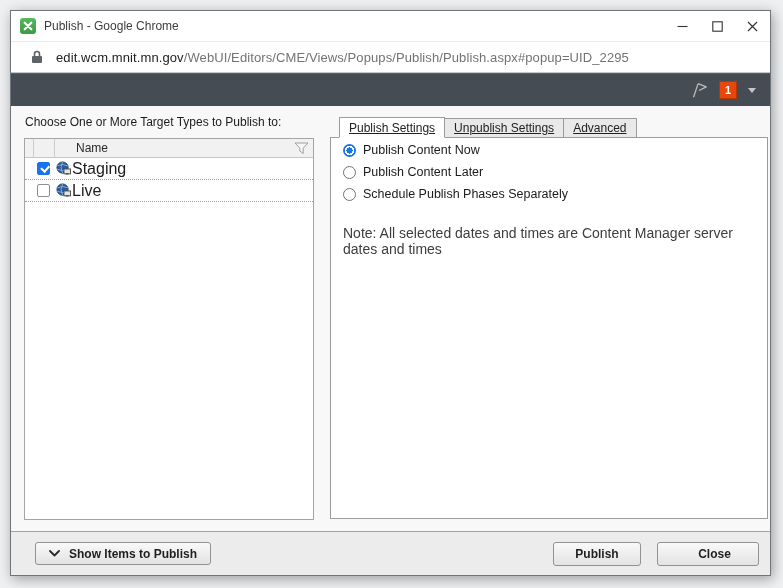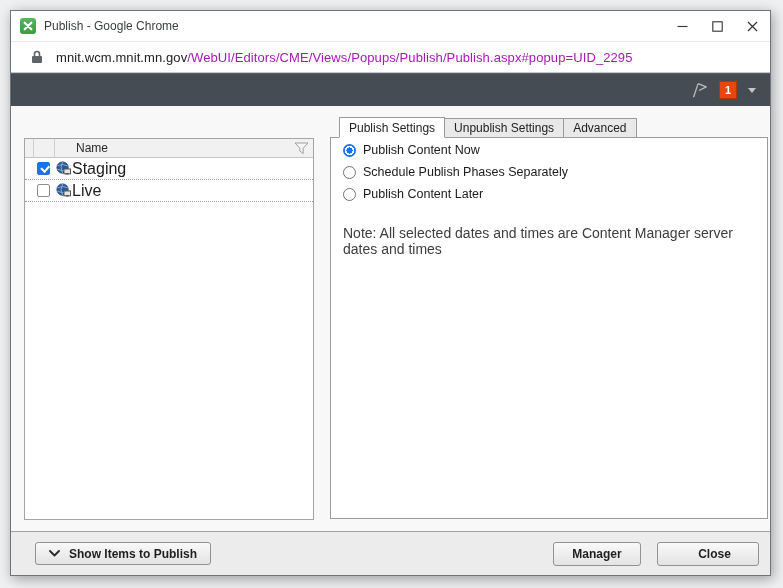--- a/index.html
+++ b/index.html
@@ -30,21 +30,21 @@
   .title-text { font-size:12px; color:#3a3d40; }
   .win-controls { margin-left:auto; display:flex; height:100%; }
   .win-btn { width:35px; height:100%; display:flex; align-items:center; justify-content:center; }
   
   .urlbar {
     height:31px; flex:0 0 31px; background:#fff;
     border-bottom:1px solid #c3c6c9;
     display:flex; align-items:center; padding-left:20px;
   }
   .url-text { font-size:13px; margin-left:13px; color:#202124; letter-spacing:.1px; }
-  .url-text .path { color:#a21caf; }
+  .url-text .path { color:#737373; }
   
   .toolbar {
     height:33px; flex:0 0 33px; background:#454c53;
     border-top:1px solid #596069;
     display:flex; align-items:center; justify-content:flex-end;
     padding-right:14px; gap:9px;
   }
   .flag-wrap { display:flex; align-items:center; }
   .badge {
     min-width:18px; height:18px; padding:0 4px;
@@ -93,21 +93,21 @@
   }
   .target-icon { margin-right:1px; display:flex; }
   
   .tabs {
     position:absolute; left:319px; top:11px; height:21px;
     display:flex; align-items:flex-end; padding-left:9px;
   }
   .tab {
     height:20px; background:#e9e9e9; border:1px solid #9b9b9b;
     border-left:none; padding:0 9px; display:flex; align-items:center;
-    font-size:12px; color:#222; position:relative; z-index:1;
+    font-size:12px; color:#222; position:relative; z-index:1;text-decoration:underline;
   }
   .tab:first-child { border-left:1px solid #9b9b9b; }
   .tab.active {
     background:#fff; height:21px; z-index:3;
     border-bottom:1px solid #fff;
   }
   .tab-panel {
     position:absolute; left:319px; top:31px; width:438px; height:382px;
     background:#fff; border:1px solid #9b9b9b; z-index:2;
     padding:1px 14px 0 12px;
@@ -172,36 +172,37 @@
     </div>
   </div>
 
   <div class="urlbar">
     <span>
       <svg width="12" height="14" viewBox="0 0 12 14">
         <rect x="1" y="6" width="10" height="7" rx="1" fill="#5f6368"></rect>
         <path d="M3.5 6 V4 a2.5 2.5 0 0 1 5 0 V6" fill="none" stroke="#5f6368" stroke-width="1.6"></path>
       </svg>
     </span>
-    <span class="url-text"><span>mnit.wcm.mnit.mn.gov</span><span class="path">/WebUI/Editors/CME/Views/Popups/Publish/Publish.aspx#popup=UID_2295</span></span>
+    <span class="url-text"><span>edit.wcm.mnit.mn.gov</span><span class="path">/WebUI/Editors/CME/Views/Popups/Publish/Publish.aspx#popup=UID_2295</span></span>
   </div>
 
   <div class="toolbar">
     <span class="flag-wrap">
       <svg width="22" height="20" viewBox="0 0 24 22">
         <line x1="6" y1="19" x2="11" y2="4" stroke="#b9bdc2" stroke-width="1.4"></line>
         <path d="M11 4 L20 7.5 L12 11.5" fill="none" stroke="#b9bdc2" stroke-width="1.4" stroke-linejoin="round"></path>
       </svg>
     </span>
     <span class="badge">1</span>
     <span class="caret-down"></span>
   </div>
 
   <div class="content">
 
+    <div class="choose-label">Choose One or More Target Types to Publish to:</div>
 
     <div class="target-list">
       <div class="tl-header">
         <div class="tl-h-cell tl-h-c1"></div>
         <div class="tl-h-cell tl-h-c2"></div>
         <div class="tl-h-name">Name</div>
         <div class="tl-h-filter">
           <svg width="15" height="13" viewBox="0 0 15 13">
             <path d="M1 1 H14 L9.2 6.2 V11.5 L5.8 9 V6.2 Z" fill="#f6f6f6" stroke="#9aa0a5" stroke-width="1"></path>
           </svg>
@@ -241,38 +242,38 @@
       <div class="tab">Advanced</div>
     </div>
 
     <div class="tab-panel">
       <div class="radio-row">
         <span class="radio selected"></span>
         <span class="radio-label">Publish Content Now</span>
       </div>
       <div class="radio-row">
         <span class="radio"></span>
-        <span class="radio-label">Schedule Publish Phases Separately</span>
+        <span class="radio-label">Publish Content Later</span>
       </div>
       <div class="radio-row">
         <span class="radio"></span>
-        <span class="radio-label">Publish Content Later</span>
+        <span class="radio-label">Schedule Publish Phases Separately</span>
       </div>
       <div class="panel-note">Note: All selected dates and times are Content Manager server dates and times</div>
     </div>
   </div>
 
   <div class="bottombar">
     <button class="btn btn-show-items">
       <span>
         <svg width="11" height="7" viewBox="0 0 11 7">
             <polyline points="1,1 5.5,5.5 10,1" fill="none" stroke="#2a2a2a" stroke-width="1.8" stroke-linecap="round" stroke-linejoin="round"></polyline>
           </svg>
       </span>
       <span>Show Items to Publish</span>
     </button>
     <div class="footer-right">
-      <button class="btn btn-publish">Manager</button>
+      <button class="btn btn-publish">Publish</button>
       <button class="btn btn-close">Close</button>
     </div>
   </div>
 
 </div>
 
 </body></html>

